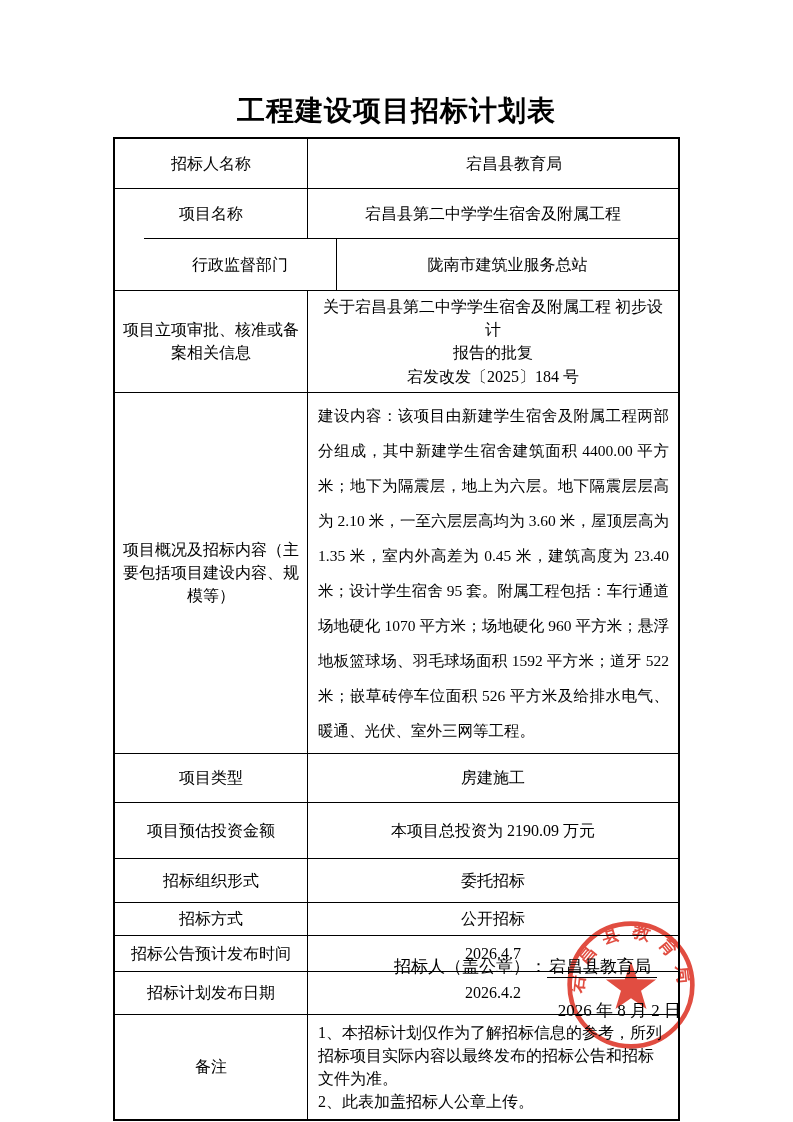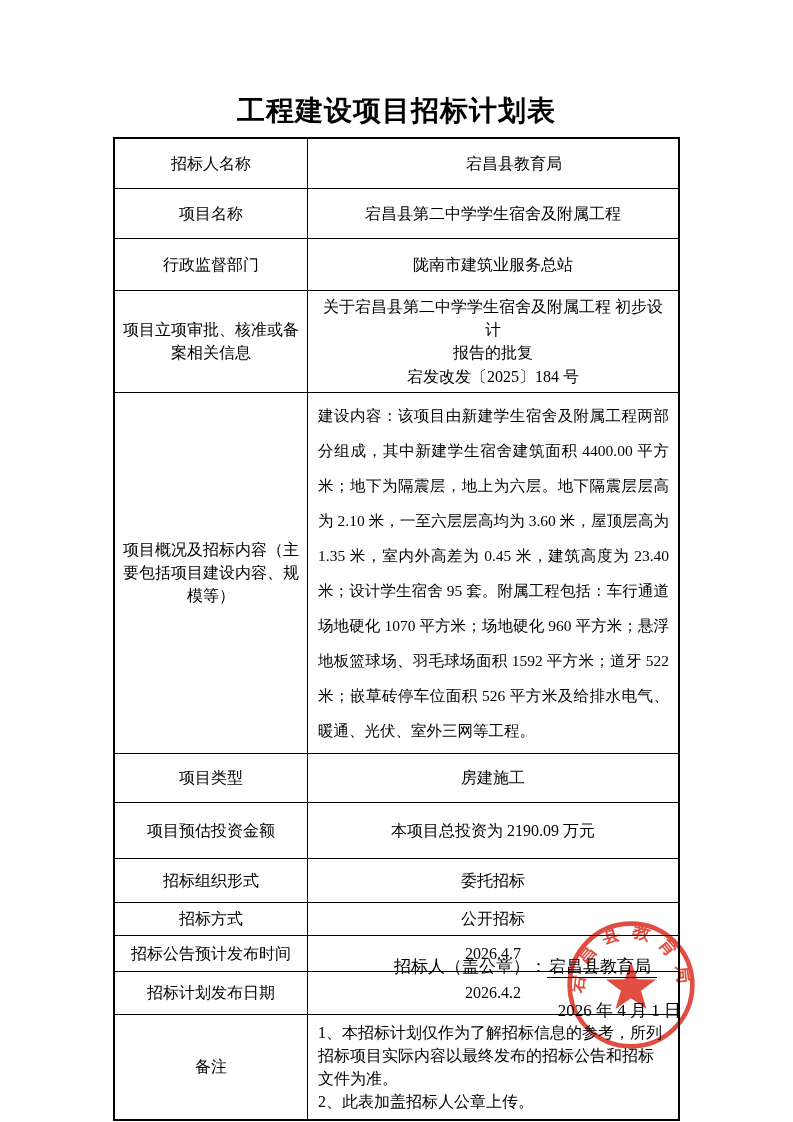--- a/index.html
+++ b/index.html
@@ -44,21 +44,21 @@
     flex:1;
     box-sizing:border-box;
     display:flex;align-items:center;justify-content:center;
     text-align:center;
     font-size:16px;line-height:1.45;
     padding:4px 8px;
   }
   
   .t-row:nth-child(1){min-height:49px;}
   .t-row:nth-child(2){min-height:49px;}
-  .t-row:nth-child(3){min-height:51px;}
+  .t-row:nth-child(3){min-height:51px;margin-left:29px;}
   .t-row:nth-child(4){min-height:61px;}
   .t-row:nth-child(5){min-height:210px;}
   .t-row:nth-child(6){min-height:48px;}
   .t-row:nth-child(7){min-height:55px;}
   .t-row:nth-child(8){min-height:43px;}
   .t-row:nth-child(9){min-height:32px;}
   .t-row:nth-child(10){min-height:35px;}
   .t-row:nth-child(11){min-height:42px;}
   .t-row:nth-child(12){min-height:100px;}
   
@@ -168,21 +168,21 @@
     </div>
     <div class="t-row">
       <div class="t-label">备注</div>
       <div class="t-value">1、本招标计划仅作为了解招标信息的参考，所列招标项目实际内容以最终发布的招标公告和招标文件为准。
 2、此表加盖招标人公章上传。</div>
     </div>
   </div>
 
   <div class="sig-line"><span>招标人（盖公章）：</span><span class="sig-name">宕昌县教育局</span></div>
 
-  <div class="date-line">2026 年 4 月 1 日</div>
+  <div class="date-line">2026 年 8 月 2 日</div>
 
   <svg class="stamp" viewBox="0 0 200 200" xmlns="http://www.w3.org/2000/svg">
     <circle cx="100" cy="100" r="93" fill="none" stroke-width="7" stroke="#dd3426"></circle>
     <polygon points="100,64 90.6,91.1 61.9,91.6 84.8,108.9 76.5,136.4 100,120 123.5,136.4 115.2,108.9 138,91.6 109.4,91.1" fill="#dd3426"></polygon>
     <path id="stamp-arc" d="M 34.8,130.4 A 72,72 0 1 1 165.2,130.4" fill="none"></path>
     <text font-size="27" letter-spacing="15" text-anchor="middle" fill="#dd3426">
       <textPath href="#stamp-arc" startOffset="50%">宕昌县教育局</textPath>
     </text>
   </svg>
 

